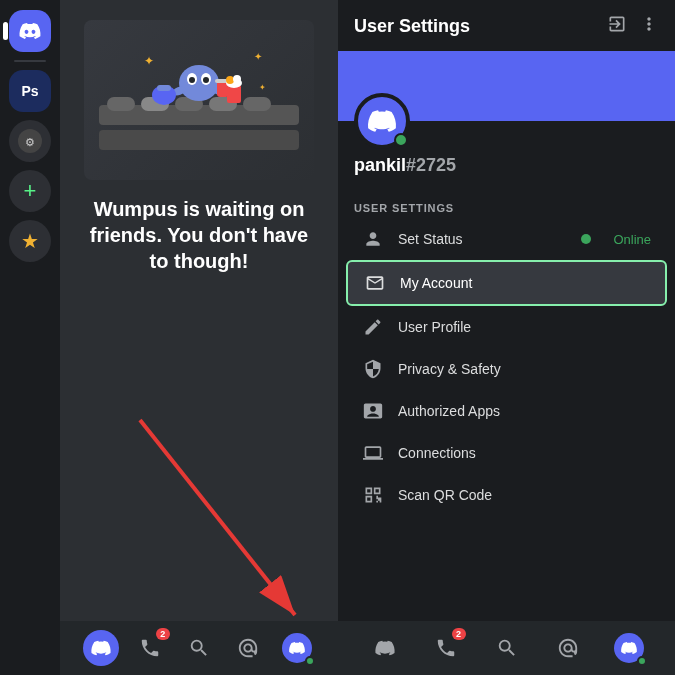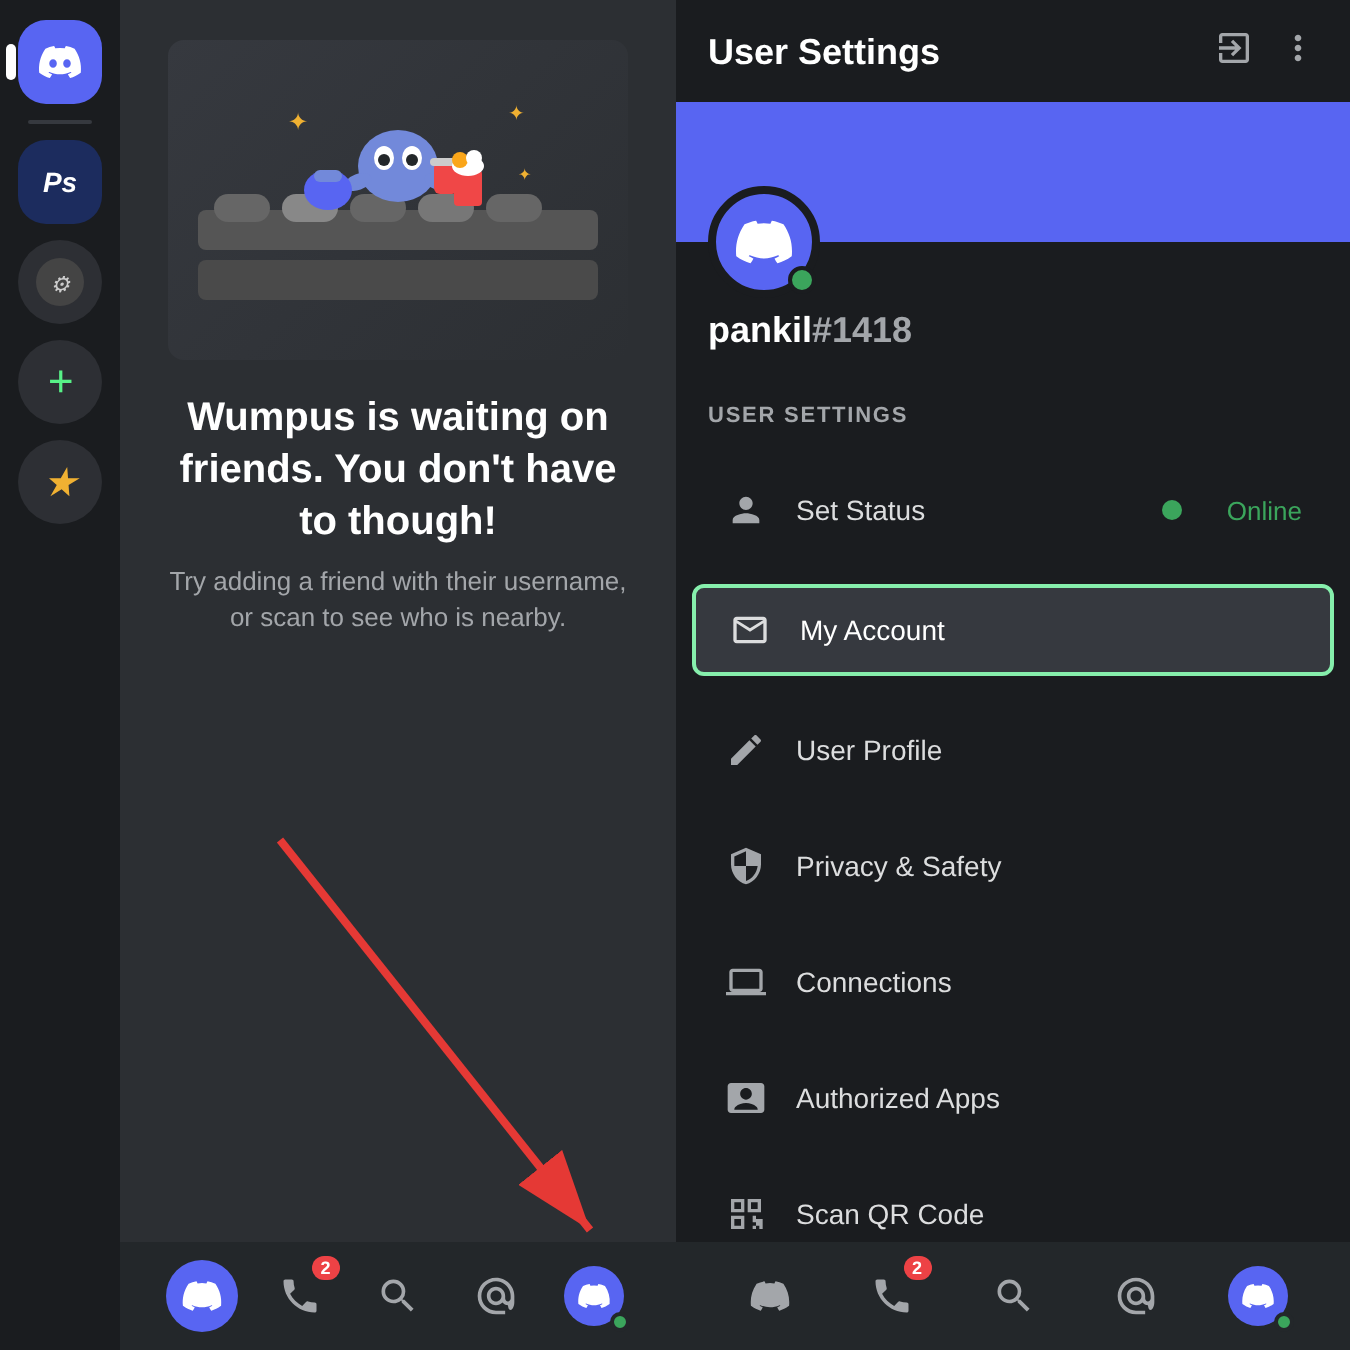--- a/index.html
+++ b/index.html
@@ -22,21 +22,20 @@
     .sidebar {
       width: 60px;
       height: 100%;
       background: #1a1c1f;
       display: flex;
       flex-direction: column;
       align-items: center;
       padding: 10px 0;
       gap: 8px;
       flex-shrink: 0;
-      font-style: italic;
     }
 
     .sidebar-icon {
       width: 42px;
       height: 42px;
       border-radius: 50%;
       display: flex;
       align-items: center;
       justify-content: center;
       cursor: pointer;
@@ -273,21 +272,21 @@
       padding: 14px 16px 4px;
     }
 
     .settings-item {
       display: flex;
       align-items: center;
       padding: 10px 16px;
       gap: 14px;
       cursor: pointer;
       border-radius: 6px;
-      margin: 16px 8px;
+      margin: 0 8px;
     }
 
     .settings-item.active {
       background: #36393f;
       border: 2px solid #86efac;
     }
 
     .settings-item-icon {
       width: 22px;
       height: 22px;
@@ -419,21 +418,20 @@
 
           <rect x="138" y="60" width="14" height="18" rx="2" fill="#f04747"></rect>
           <ellipse cx="145" cy="58" rx="8" ry="5" fill="#fff"></ellipse>
           <ellipse cx="141" cy="55" rx="4" ry="4" fill="#faa61a"></ellipse>
           <ellipse cx="148" cy="54" rx="4" ry="4" fill="#fff"></ellipse>
         </svg>
       </div>
 
       <div class="left-text-container">
         <div class="left-title">Wumpus is waiting on friends. You don't have to though!</div>
-        <div class="left-subtitle">Try adding a friend with their username, or scan to see who is nearby.</div>
       </div>
 
 
       <div class="left-bottom-bar">
         <div class="bottom-icon avatar-icon">
           <svg width="22" height="22" viewBox="0 0 24 24" fill="white">
             <path d="M19.27 5.33C17.94 4.71 16.5 4.26 15 4a.09.09 0 0 0-.07.03c-.18.33-.39.76-.53 1.09a16.09 16.09 0 0 0-4.8 0c-.14-.34-.35-.76-.54-1.09c-.01-.02-.04-.03-.07-.03c-1.5.26-2.93.71-4.27 1.33c-.01 0-.02.01-.03.02c-2.72 4.07-3.47 8.03-3.1 11.95c0 .02.01.04.03.05c1.8 1.32 3.53 2.12 5.24 2.65c.03.01.06 0 .07-.02c.4-.55.76-1.13 1.07-1.74c.02-.04 0-.08-.04-.09c-.57-.22-1.11-.48-1.64-.78c-.04-.02-.04-.08-.01-.11c.11-.08.22-.17.33-.25c.02-.02.05-.02.07-.01c3.44 1.57 7.15 1.57 10.55 0c.02-.01.05-.01.07.01c.11.09.22.17.33.26c.04.03.04.09-.01.11c-.52.31-1.07.56-1.64.78c-.04.01-.05.06-.04.09c.32.61.68 1.19 1.07 1.74c.03.01.06.02.09.01c1.72-.53 3.45-1.33 5.25-2.65c.02-.01.03-.03.03-.05c.44-4.53-.73-8.46-3.1-11.95c-.01-.01-.02-.02-.04-.02z"></path>
           </svg>
         </div>
         <div class="bottom-icon">
@@ -500,21 +498,21 @@
     <div class="avatar-wrapper">
       <div class="avatar-circle">
 
         <svg width="32" height="32" viewBox="0 0 24 24" fill="white">
           <path d="M19.27 5.33C17.94 4.71 16.5 4.26 15 4a.09.09 0 0 0-.07.03c-.18.33-.39.76-.53 1.09a16.09 16.09 0 0 0-4.8 0c-.14-.34-.35-.76-.54-1.09c-.01-.02-.04-.03-.07-.03c-1.5.26-2.93.71-4.27 1.33c-.01 0-.02.01-.03.02c-2.72 4.07-3.47 8.03-3.1 11.95c0 .02.01.04.03.05c1.8 1.32 3.53 2.12 5.24 2.65c.03.01.06 0 .07-.02c.4-.55.76-1.13 1.07-1.74c.02-.04 0-.08-.04-.09c-.57-.22-1.11-.48-1.64-.78c-.04-.02-.04-.08-.01-.11c.11-.08.22-.17.33-.25c.02-.02.05-.02.07-.01c3.44 1.57 7.15 1.57 10.55 0c.02-.01.05-.01.07.01c.11.09.22.17.33.26c.04.03.04.09-.01.11c-.52.31-1.07.56-1.64.78c-.04.01-.05.06-.04.09c.32.61.68 1.19 1.07 1.74c.03.01.06.02.09.01c1.72-.53 3.45-1.33 5.25-2.65c.02-.01.03-.03.03-.05c.44-4.53-.73-8.46-3.1-11.95c-.01-.01-.02-.02-.04-.02z"></path>
         </svg>
       </div>
       <div class="avatar-status"></div>
     </div>
     <div class="username">
-      <span>pankil</span><span class="discriminator">#1418</span>
+      <span>pankil</span><span class="discriminator">#2725</span>
     </div>
   </div>
 
   <div class="settings-list">
     <div class="section-label">USER SETTINGS</div>
 
     <div class="settings-item">
       <div class="settings-item-icon">
         <svg width="20" height="20" viewBox="0 0 24 24" fill="#a3a6aa">
           <path d="M12 12c2.21 0 4-1.79 4-4s-1.79-4-4-4-4 1.79-4 4 1.79 4 4 4zm0 2c-2.67 0-8 1.34-8 4v2h16v-2c0-2.66-5.33-4-8-4z"></path>
@@ -550,33 +548,33 @@
         <svg width="20" height="20" viewBox="0 0 24 24" fill="#a3a6aa">
           <path d="M12 1L3 5v6c0 5.55 3.84 10.74 9 12 5.16-1.26 9-6.45 9-12V5l-9-4zm0 10.99h7c-.53 4.12-3.28 7.79-7 8.94V12H5V6.3l7-3.11v8.8z"></path>
         </svg>
       </div>
       <span class="settings-item-label">Privacy &amp; Safety</span>
     </div>
 
     <div class="settings-item">
       <div class="settings-item-icon">
         <svg width="20" height="20" viewBox="0 0 24 24" fill="#a3a6aa">
-          <path d="M20 18c1.1 0 1.99-.9 1.99-2L22 6c0-1.1-.9-2-2-2H4c-1.1 0-2 .9-2 2v10c0 1.1.9 2 2 2H0v2h24v-2h-4zM4 6h16v10H4V6z"></path>
-        </svg>
-      </div>
-      <span class="settings-item-label">Connections</span>
+          <path d="M21 3H3c-1.1 0-2 .9-2 2v14c0 1.1.9 2 2 2h18c1.1 0 2-.9 2-2V5c0-1.1-.9-2-2-2zm-9 3c1.93 0 3.5 1.57 3.5 3.5S13.93 13 12 13s-3.5-1.57-3.5-3.5S10.07 6 12 6zm7 13H5v-.23c0-.62.28-1.2.76-1.58C7.47 15.82 9.64 15 12 15s4.53.82 6.24 2.19c.48.38.76.97.76 1.58V19z"></path>
+        </svg>
+      </div>
+      <span class="settings-item-label">Authorized Apps</span>
     </div>
 
     <div class="settings-item">
       <div class="settings-item-icon">
         <svg width="20" height="20" viewBox="0 0 24 24" fill="#a3a6aa">
-          <path d="M21 3H3c-1.1 0-2 .9-2 2v14c0 1.1.9 2 2 2h18c1.1 0 2-.9 2-2V5c0-1.1-.9-2-2-2zm-9 3c1.93 0 3.5 1.57 3.5 3.5S13.93 13 12 13s-3.5-1.57-3.5-3.5S10.07 6 12 6zm7 13H5v-.23c0-.62.28-1.2.76-1.58C7.47 15.82 9.64 15 12 15s4.53.82 6.24 2.19c.48.38.76.97.76 1.58V19z"></path>
-        </svg>
-      </div>
-      <span class="settings-item-label">Authorized Apps</span>
+          <path d="M20 18c1.1 0 1.99-.9 1.99-2L22 6c0-1.1-.9-2-2-2H4c-1.1 0-2 .9-2 2v10c0 1.1.9 2 2 2H0v2h24v-2h-4zM4 6h16v10H4V6z"></path>
+        </svg>
+      </div>
+      <span class="settings-item-label">Connections</span>
     </div>
 
     <div class="settings-item">
       <div class="settings-item-icon">
         <svg width="20" height="20" viewBox="0 0 24 24" fill="#a3a6aa">
           <path d="M3 11h8V3H3v8zm2-6h4v4H5V5zm8-2v8h8V3h-8zm6 6h-4V5h4v4zM3 21h8v-8H3v8zm2-6h4v4H5v-4zm13 0h-2v2h2v2h-2v2h2v-2h2v2h2v-2h-2v-2h2v-2h-4zm-2-2h2v2h-2v-2zm4 4h2v2h-2v-2z"></path>
         </svg>
       </div>
       <span class="settings-item-label">Scan QR Code</span>
     </div>

